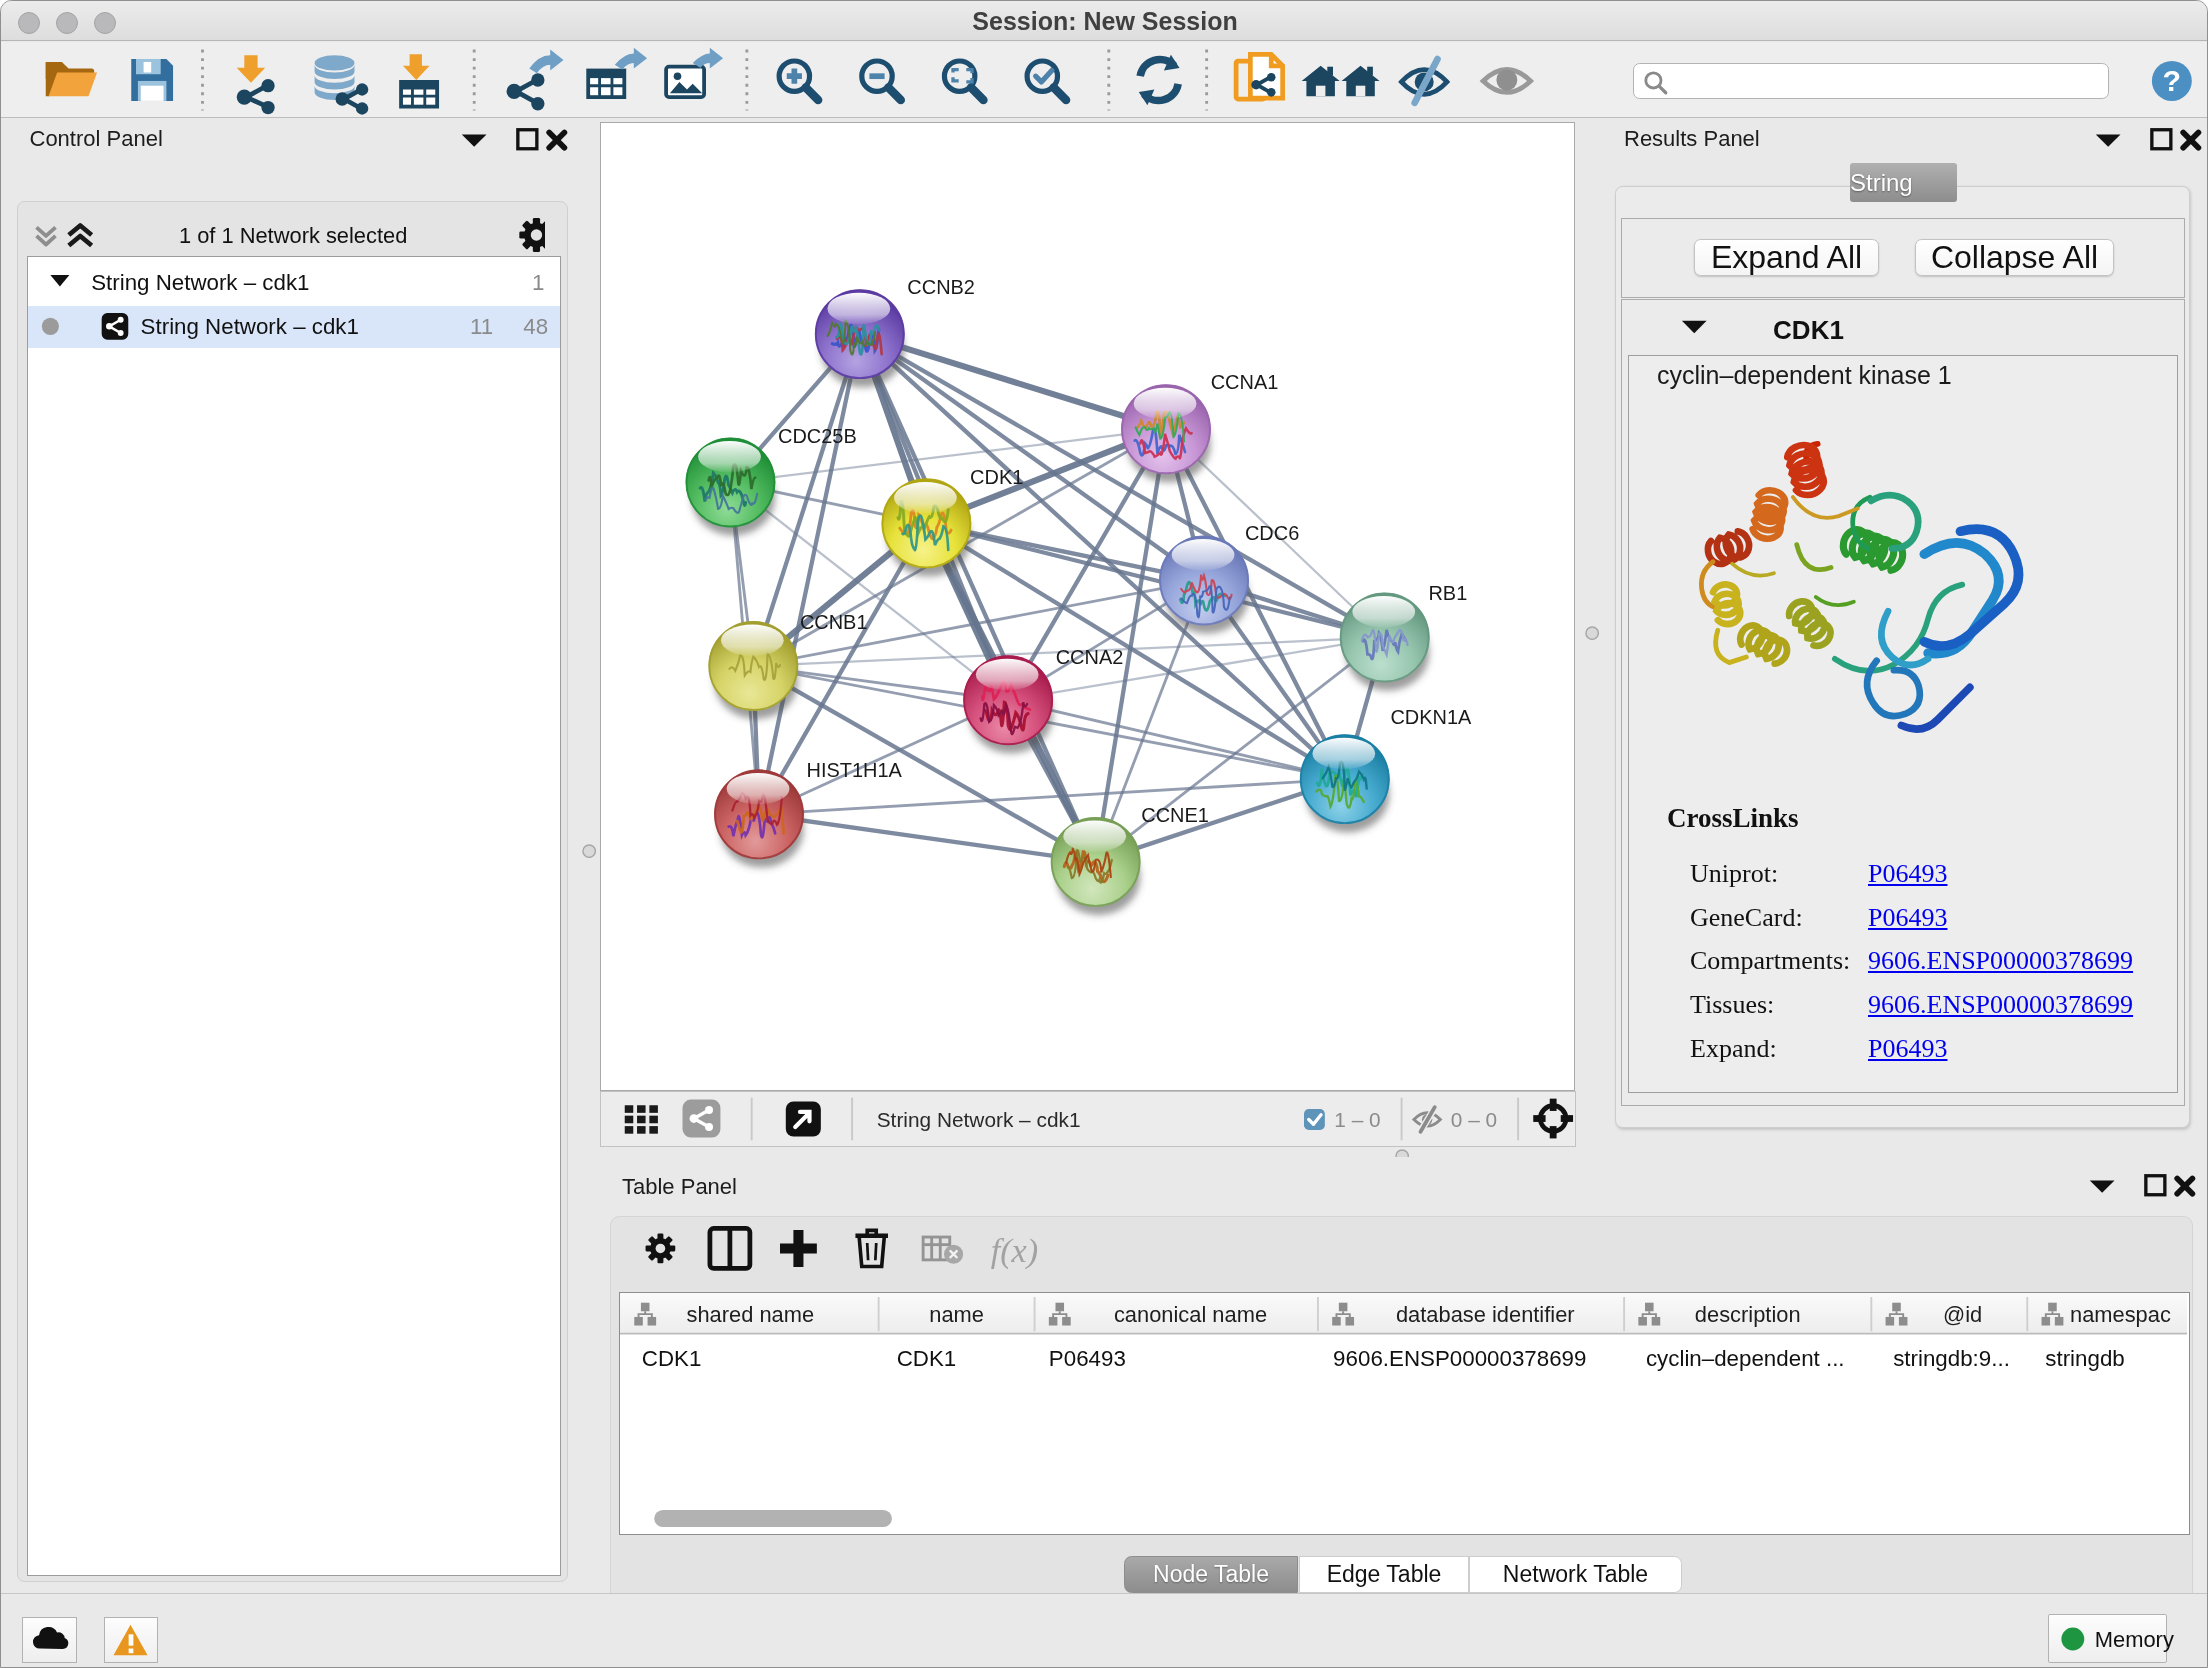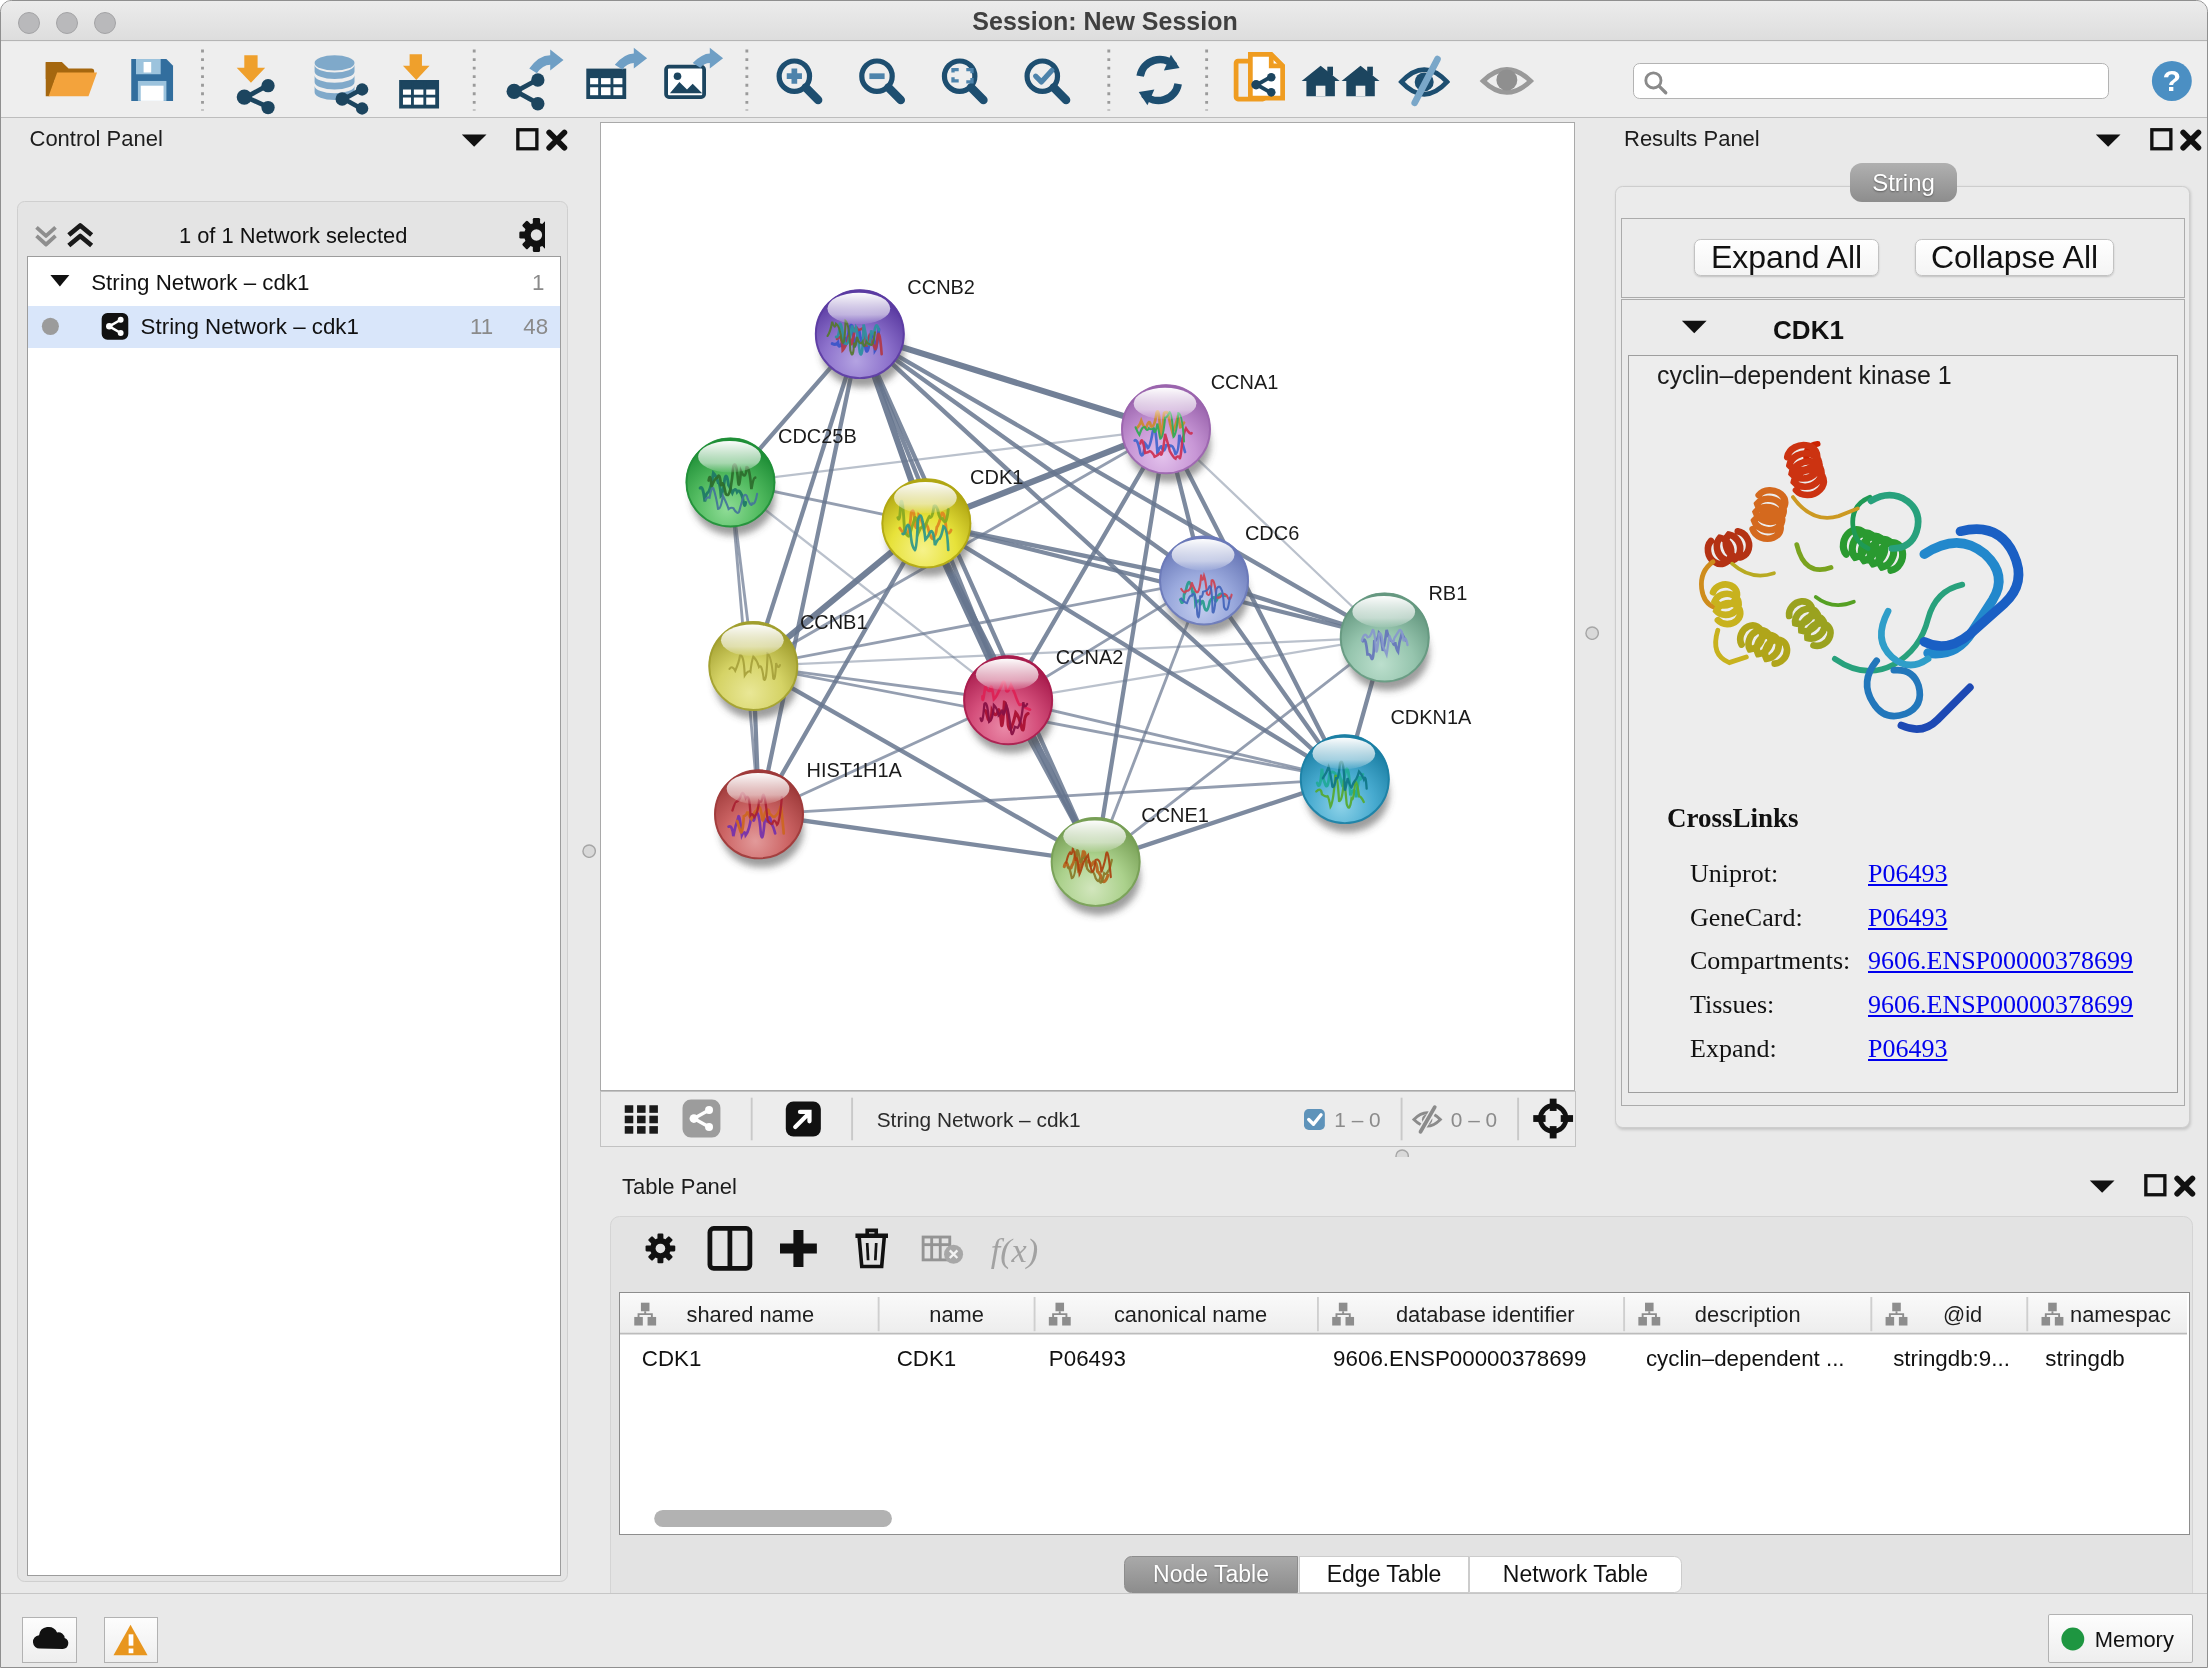--- a/index.html
+++ b/index.html
@@ -20,21 +20,21 @@
 .cptab { position:absolute; top:0; height:38px; font-size:24px; color:#111; text-align:center; line-height:36px; background:#ffffff; border:1px solid #c9c9c9;margin-top:37px; }
 #cp-box { position:absolute; left:16px; top:200px; width:551px; height:1381px; background:#e4e4e4; border:1px solid #cfcfcf; border-radius:7.6px; }
 #cp-selbar { position:absolute; left:26px; top:213px; width:518px; height:42px; }
 #cp-list { position:absolute; left:26px; top:255px; width:534px; height:1320px; background:#ffffff; border:1px solid #9c9c9c; }
 .row2 { position:absolute; left:0; top:49px; width:532px; height:42px; background:#d9e6fa; }
 
 #canvas { position:absolute; left:599px; top:121px; width:975px; height:969px; background:#ffffff; border:1px solid #a9a9a9; }
 #nettb { position:absolute; left:599px; top:1090px; width:976px; height:56px; background:#ececec; border:1px solid #c2c2c2; }
 
 #rp-title { position:absolute; left:1623px; top:125px; font-size:22px; color:#1c1c1c; }
-#rp-stringtab { position:absolute; left:1849px; top:162px; width:107px; height:39px; background:linear-gradient(#b0b0b0,#8d8d8d); border-radius:12px; color:#ffffff; font-size:24px; text-align:center; line-height:39px; text-shadow:0 1px 1.9px rgba(0,0,0,.4); z-index:6; }
+#rp-stringtab { position:absolute; left:1849px; top:162px; width:107px; height:39px; background:linear-gradient(#b0b0b0,#8d8d8d); border-radius:3px; color:#ffffff; font-size:24px; line-height:39px; text-shadow:0 1px 1.9px rgba(0,0,0,.4); z-index:6; }
 #rp-box { position:absolute; left:1614px; top:185px; width:575px; height:942px; background:#ebebeb; border:1px solid #cdcdcd; border-radius:7.6px; box-shadow:1px 1.9px 2.9px rgba(0,0,0,.15); }
 .btn { position:absolute; background:linear-gradient(#ffffff,#f4f4f4); border:1px solid #c2c2c2; border-radius:6.7px; text-align:center; font-size:32px; color:#111; box-shadow:0 1px 1.9px rgba(0,0,0,.18); }
 
 #tp { position:absolute; left:569px; top:1156px; width:1640px; height:442px; background:#e9e9e9; }
 #tp-title { position:absolute; left:52px; top:17px; font-size:22px; color:#1c1c1c; }
 #tp-box { position:absolute; left:40px; top:59px; width:1583px; height:547px; background:#e3e3e3; border:1px solid #d4d4d4; border-radius:9.5px; }
 #tp-table { position:absolute; left:49px; top:135px; width:1571px; height:243px; background:#ffffff; border:1.9px solid #8d8d8d; }
 .tabbtn { position:absolute; top:0; height:37px; background:#ffffff; border:1px solid #cccccc; font-size:23px; text-align:center; line-height:35px; color:#111; }
 
 #statusbar { position:absolute; left:0; top:1592px; width:2208px; height:76px; background:#e9e9e9; border-top:1.9px solid #c6c6c6; }
@@ -770,21 +770,21 @@
           <path d="M18,32 a7,7 0 0 1 -1,-14 a10,10 0 0 1 19,-3 a6.5,6.5 0 0 1 8,6 a6,6 0 0 1 -2,11.6 z" fill="#111"></path>
         </svg>
     </div>
     <div class="sbtn" style="left:103px; width:54px;">
       <svg width="52" height="44" viewBox="0 0 55 46">
         <path d="M27,7 L45,39 H9 Z" fill="#e8961e"></path>
         <rect x="25" y="17" width="5" height="12" fill="#fff"></rect>
           <rect x="25" y="32" width="5" height="5" fill="#fff"></rect>
       </svg>
     </div>
-    <div class="sbtn" style="left:2047px; top:20px; width:145px; height:49px; border-radius:1.9px;">
+    <div class="sbtn" style="left:2047px; top:20px; width:119px; height:49px; border-radius:1.9px;">
       <svg width="143" height="47" viewBox="0 0 150 49">
         <circle cx="25" cy="25" r="12" fill="#1e9641"></circle>
         <text x="48" y="33" font-size="23" fill="#111" font-family="Liberation Sans">Memory</text>
       </svg>
     </div>
   </div>
 </div>
 
 
 </body></html>

